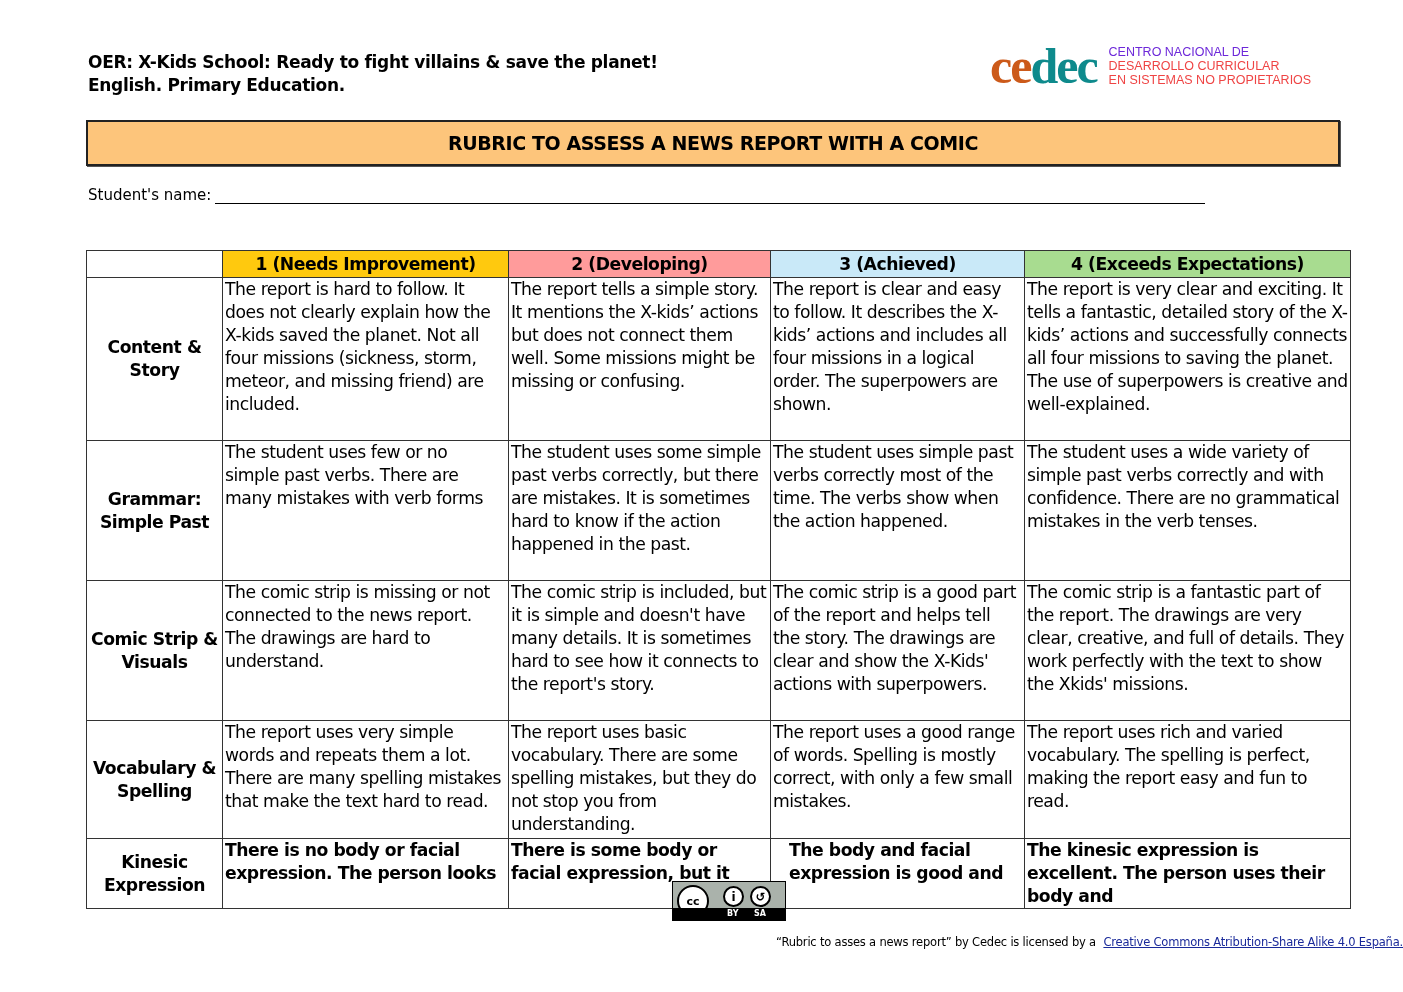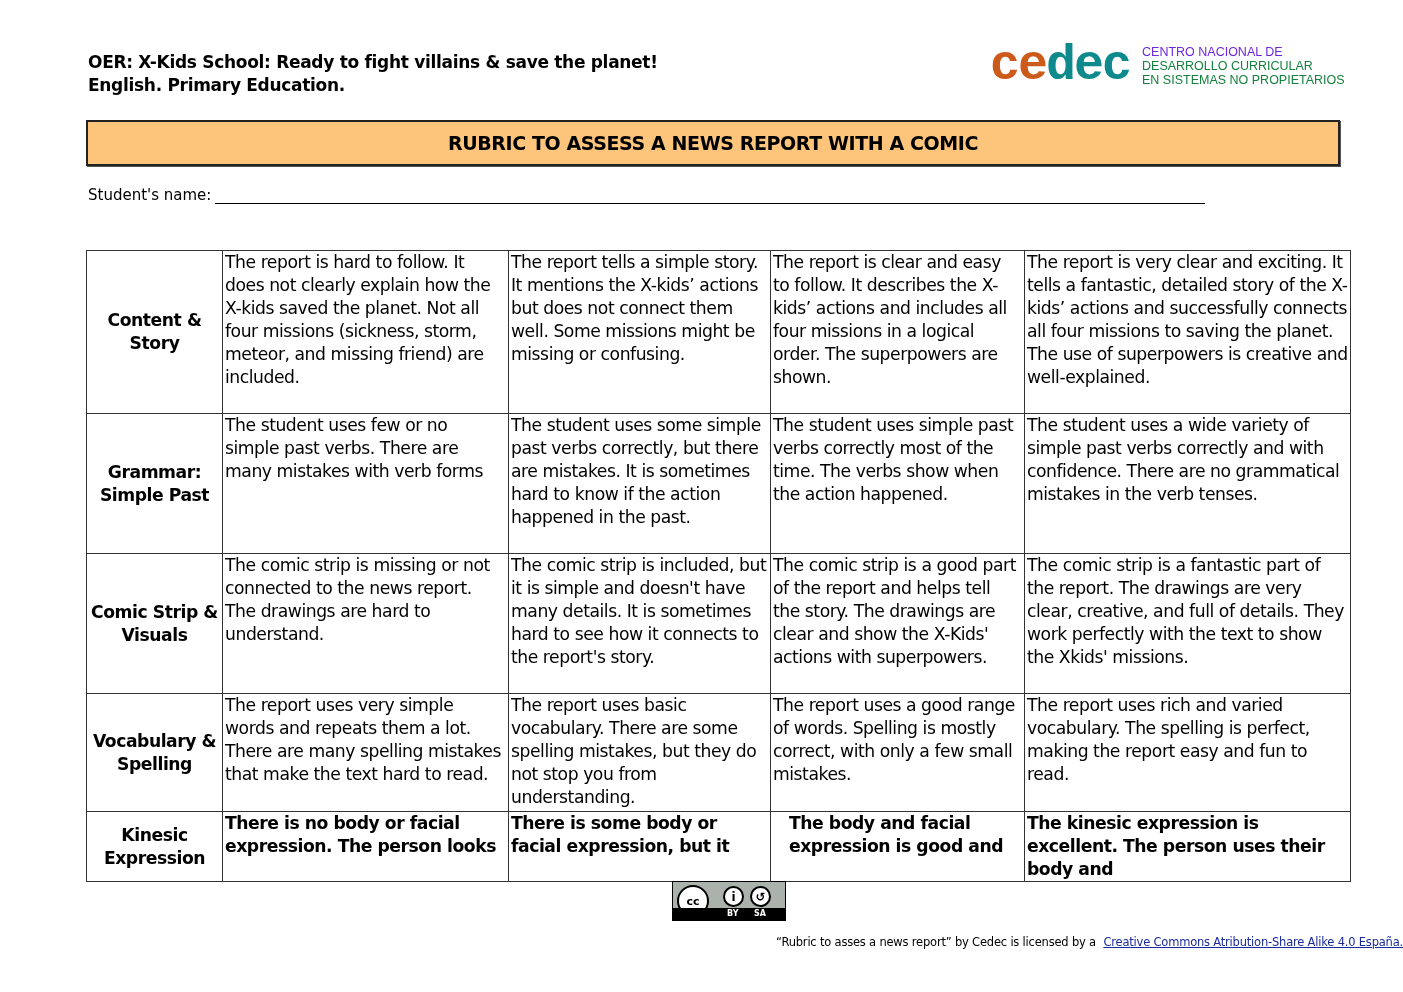--- a/index.html
+++ b/index.html
@@ -5,26 +5,26 @@
   html, body { margin: 0; padding: 0; background: #ffffff; }
   body {
     width: 1403px; height: 992px; position: relative; overflow: hidden;
     font-family: "DejaVu Sans", "Liberation Sans", sans-serif; color: #000;
   }
   .hdr-text {
     position: absolute; left: 88px; top: 51px;
     font-weight: bold; font-size: 17px; line-height: 23px; letter-spacing: -0.3px;
   }
   .logo { position: absolute; left: 990px; top: 40px; height: 52px; display: flex; align-items: center; }
-  .logo-word { font-family: Liberation Mono, monospace; font-size: 50px; font-weight: bold; letter-spacing: -2px; line-height: 52px; }
+  .logo-word { font-family: Liberation Serif, serif; font-size: 50px; font-weight: bold; letter-spacing: -2px; line-height: 52px; }
   .logo-word .c1 { color: #cc5a1a; }
   .logo-word .c2 { color: #0e8a8c; }
   .logo-sub { margin-left: 12px; font-family: "Liberation Sans", sans-serif; font-size: 12.5px; line-height: 14px; font-stretch: condensed; }
   .logo-sub .l1 { color: #6d28d9; }
-  .logo-sub .l2, .logo-sub .l3 { color: #15803d; }
+  .logo-sub .l2, .logo-sub .l3 { color: #ef4444; }
 
   .title-box {
     position: absolute; left: 86px; top: 120px; width: 1250px; height: 42px;
     background: #fdc57b; border: 2px solid #222;
     box-shadow: 1px 1px 0 #555;
     display: flex; align-items: center; justify-content: center;
     font-weight: bold; font-size: 19px; letter-spacing: -0.4px;
   }
   .student {
     position: absolute; left: 88px; top: 186px; font-size: 15px; display: flex; align-items: flex-end;
@@ -87,20 +87,27 @@
 
 <table class="rubric">
   <colgroup>
       <col class="c0">
       <col class="c1">
       <col class="c2">
       <col class="c3">
       <col class="c4">
     </colgroup>
   <tbody>
+      <tr>
+    <th></th>
+    <th style="background:#ffc90e">1 (Needs Improvement)</th>
+    <th style="background:#ff9b9b">2 (Developing)</th>
+    <th style="background:#c9e9f8">3 (Achieved)</th>
+    <th style="background:#a8dc90">4 (Exceeds Expectations)</th>
+  </tr>
   <tr class="r1">
     <td class="crit"><span>Content &amp;</span><br><span>Story</span></td>
     <td>The report is hard to follow. It does not clearly explain how the X-kids saved the planet. Not all four missions (sickness, storm, meteor, and missing friend) are included.</td>
     <td>The report tells a simple story. It mentions the X-kids’ actions but does not connect them well. Some missions might be missing or confusing.</td>
     <td>The report is clear and easy to follow. It describes the X-kids’ actions and includes all four missions in a logical order. The superpowers are shown.</td>
     <td>The report is very clear and exciting. It tells a fantastic, detailed story of the X-kids’ actions and successfully connects all four missions to saving the planet. The use of superpowers is creative and well-explained.</td>
   </tr>
   <tr class="r2">
     <td class="crit"><span>Grammar:</span><br><span>Simple Past</span></td>
     <td>The student uses few or no simple past verbs. There are many mistakes with verb forms</td>

